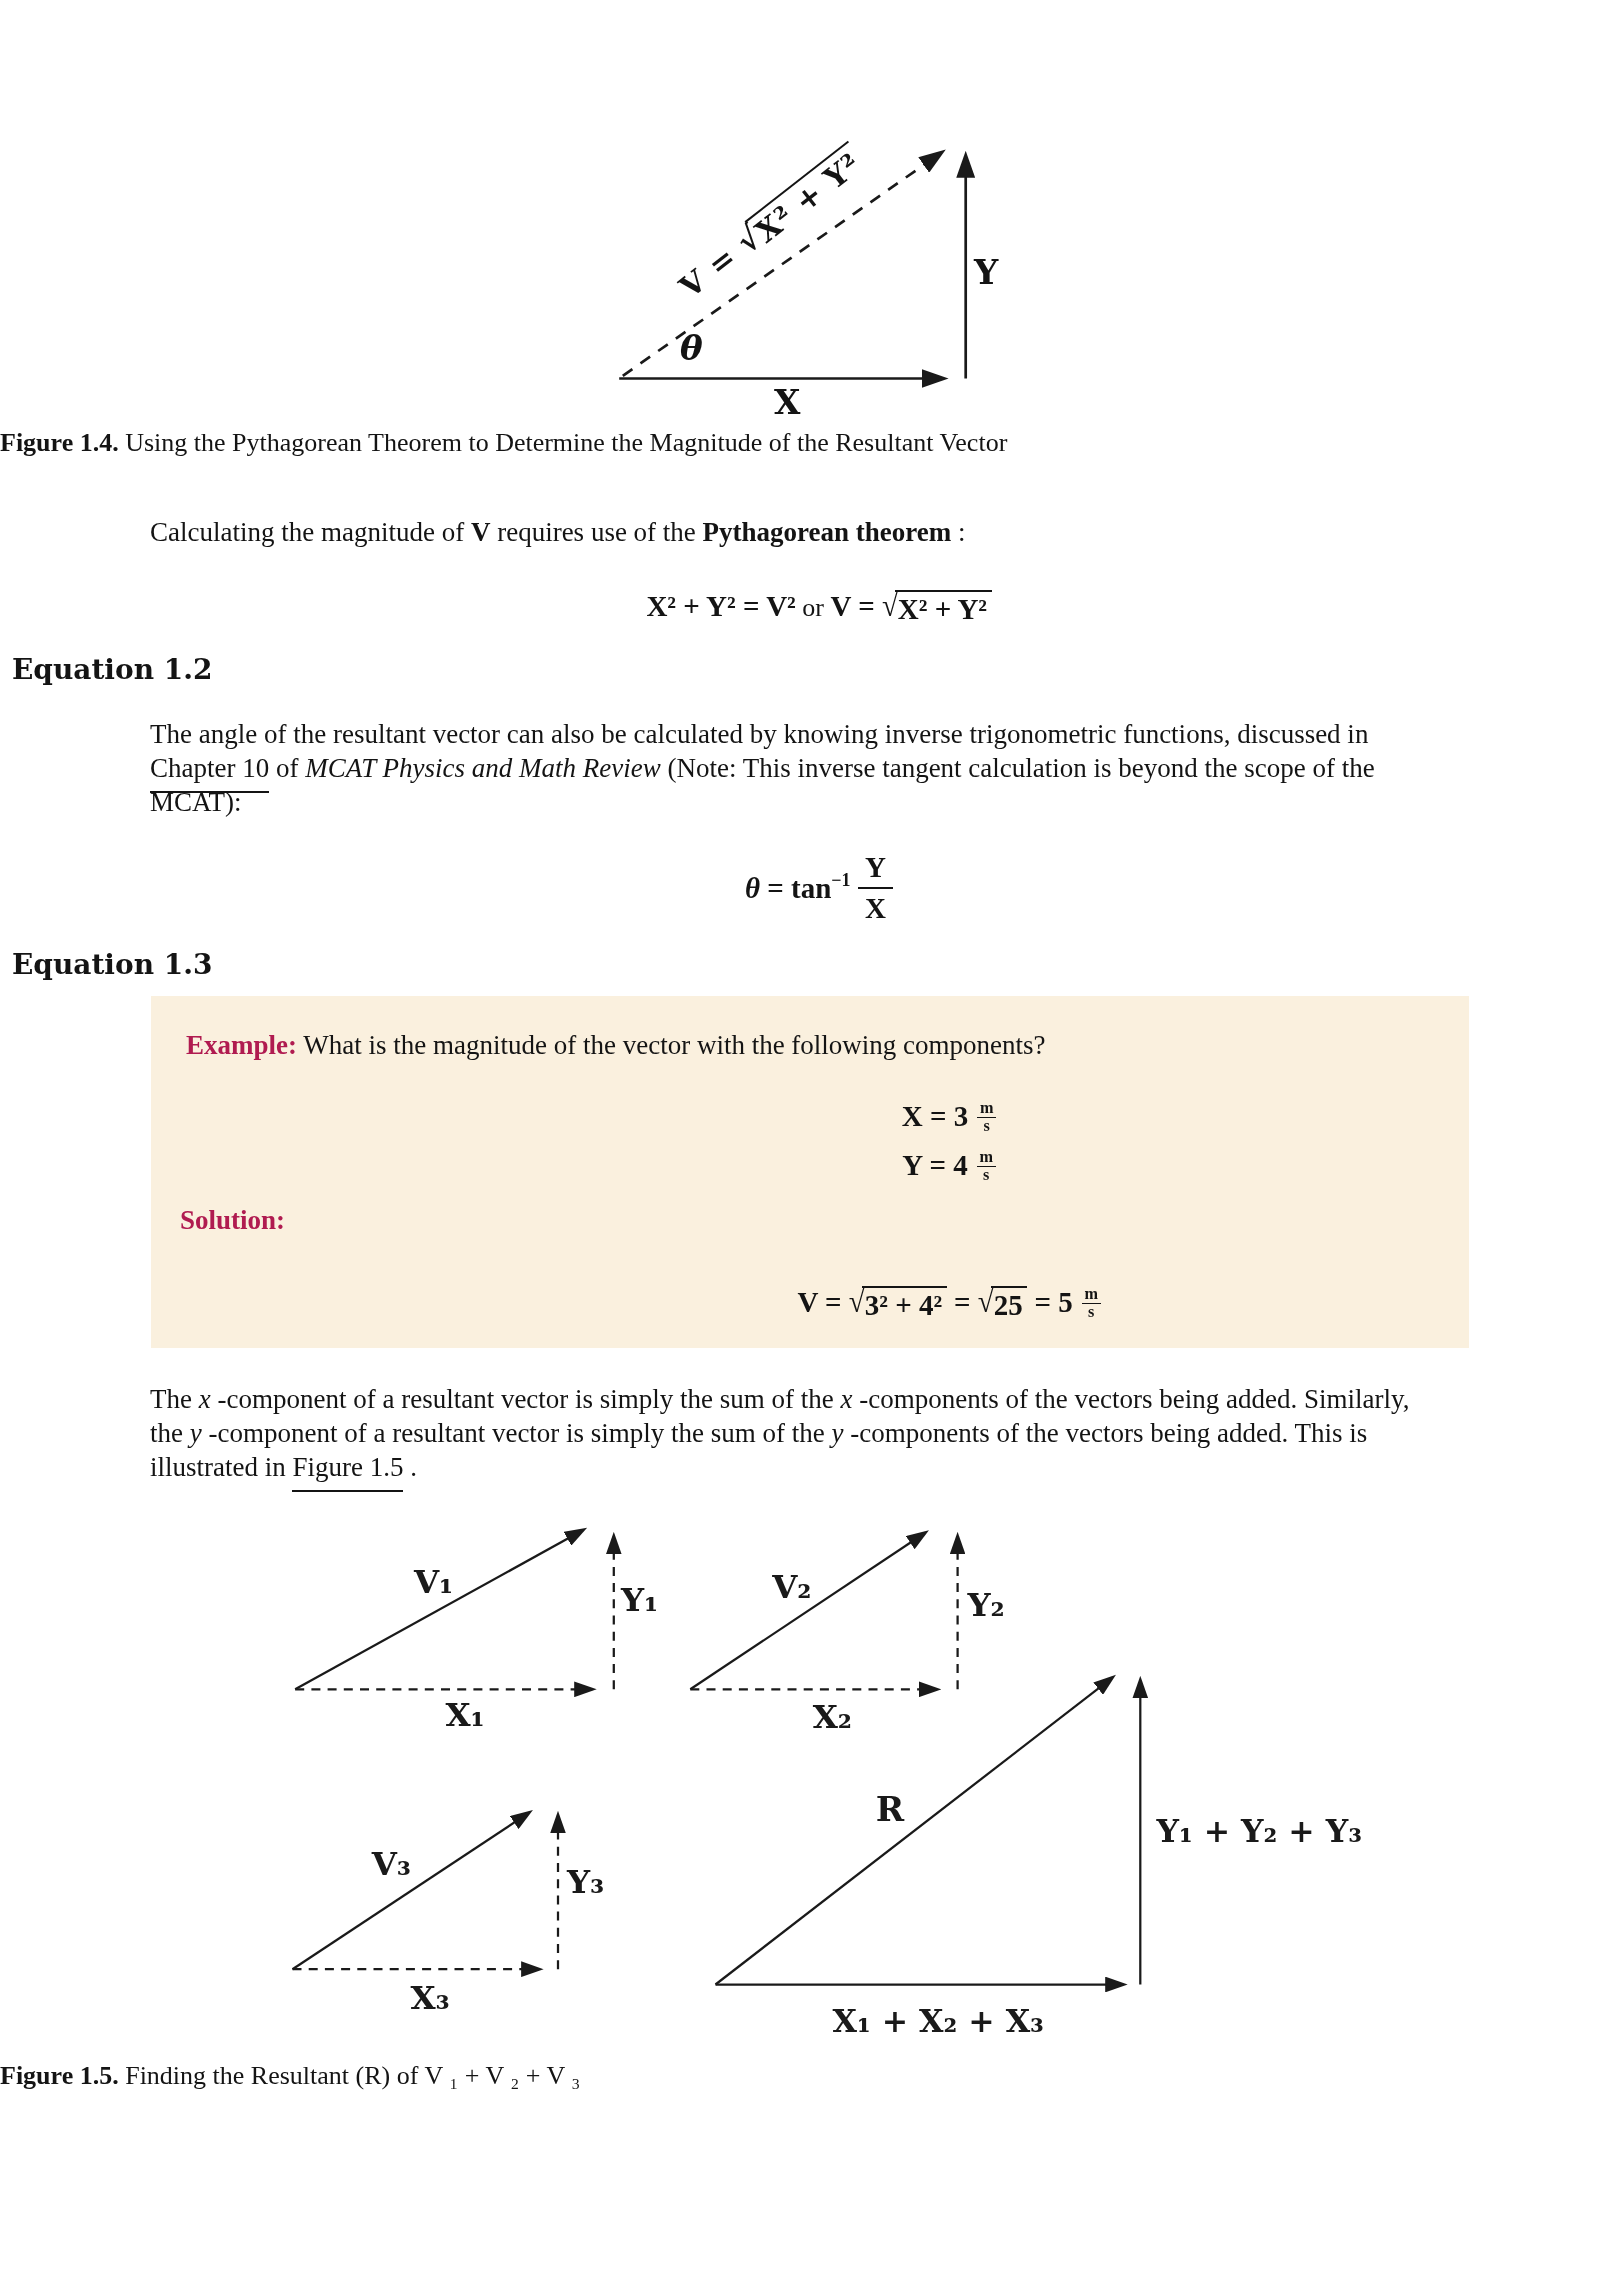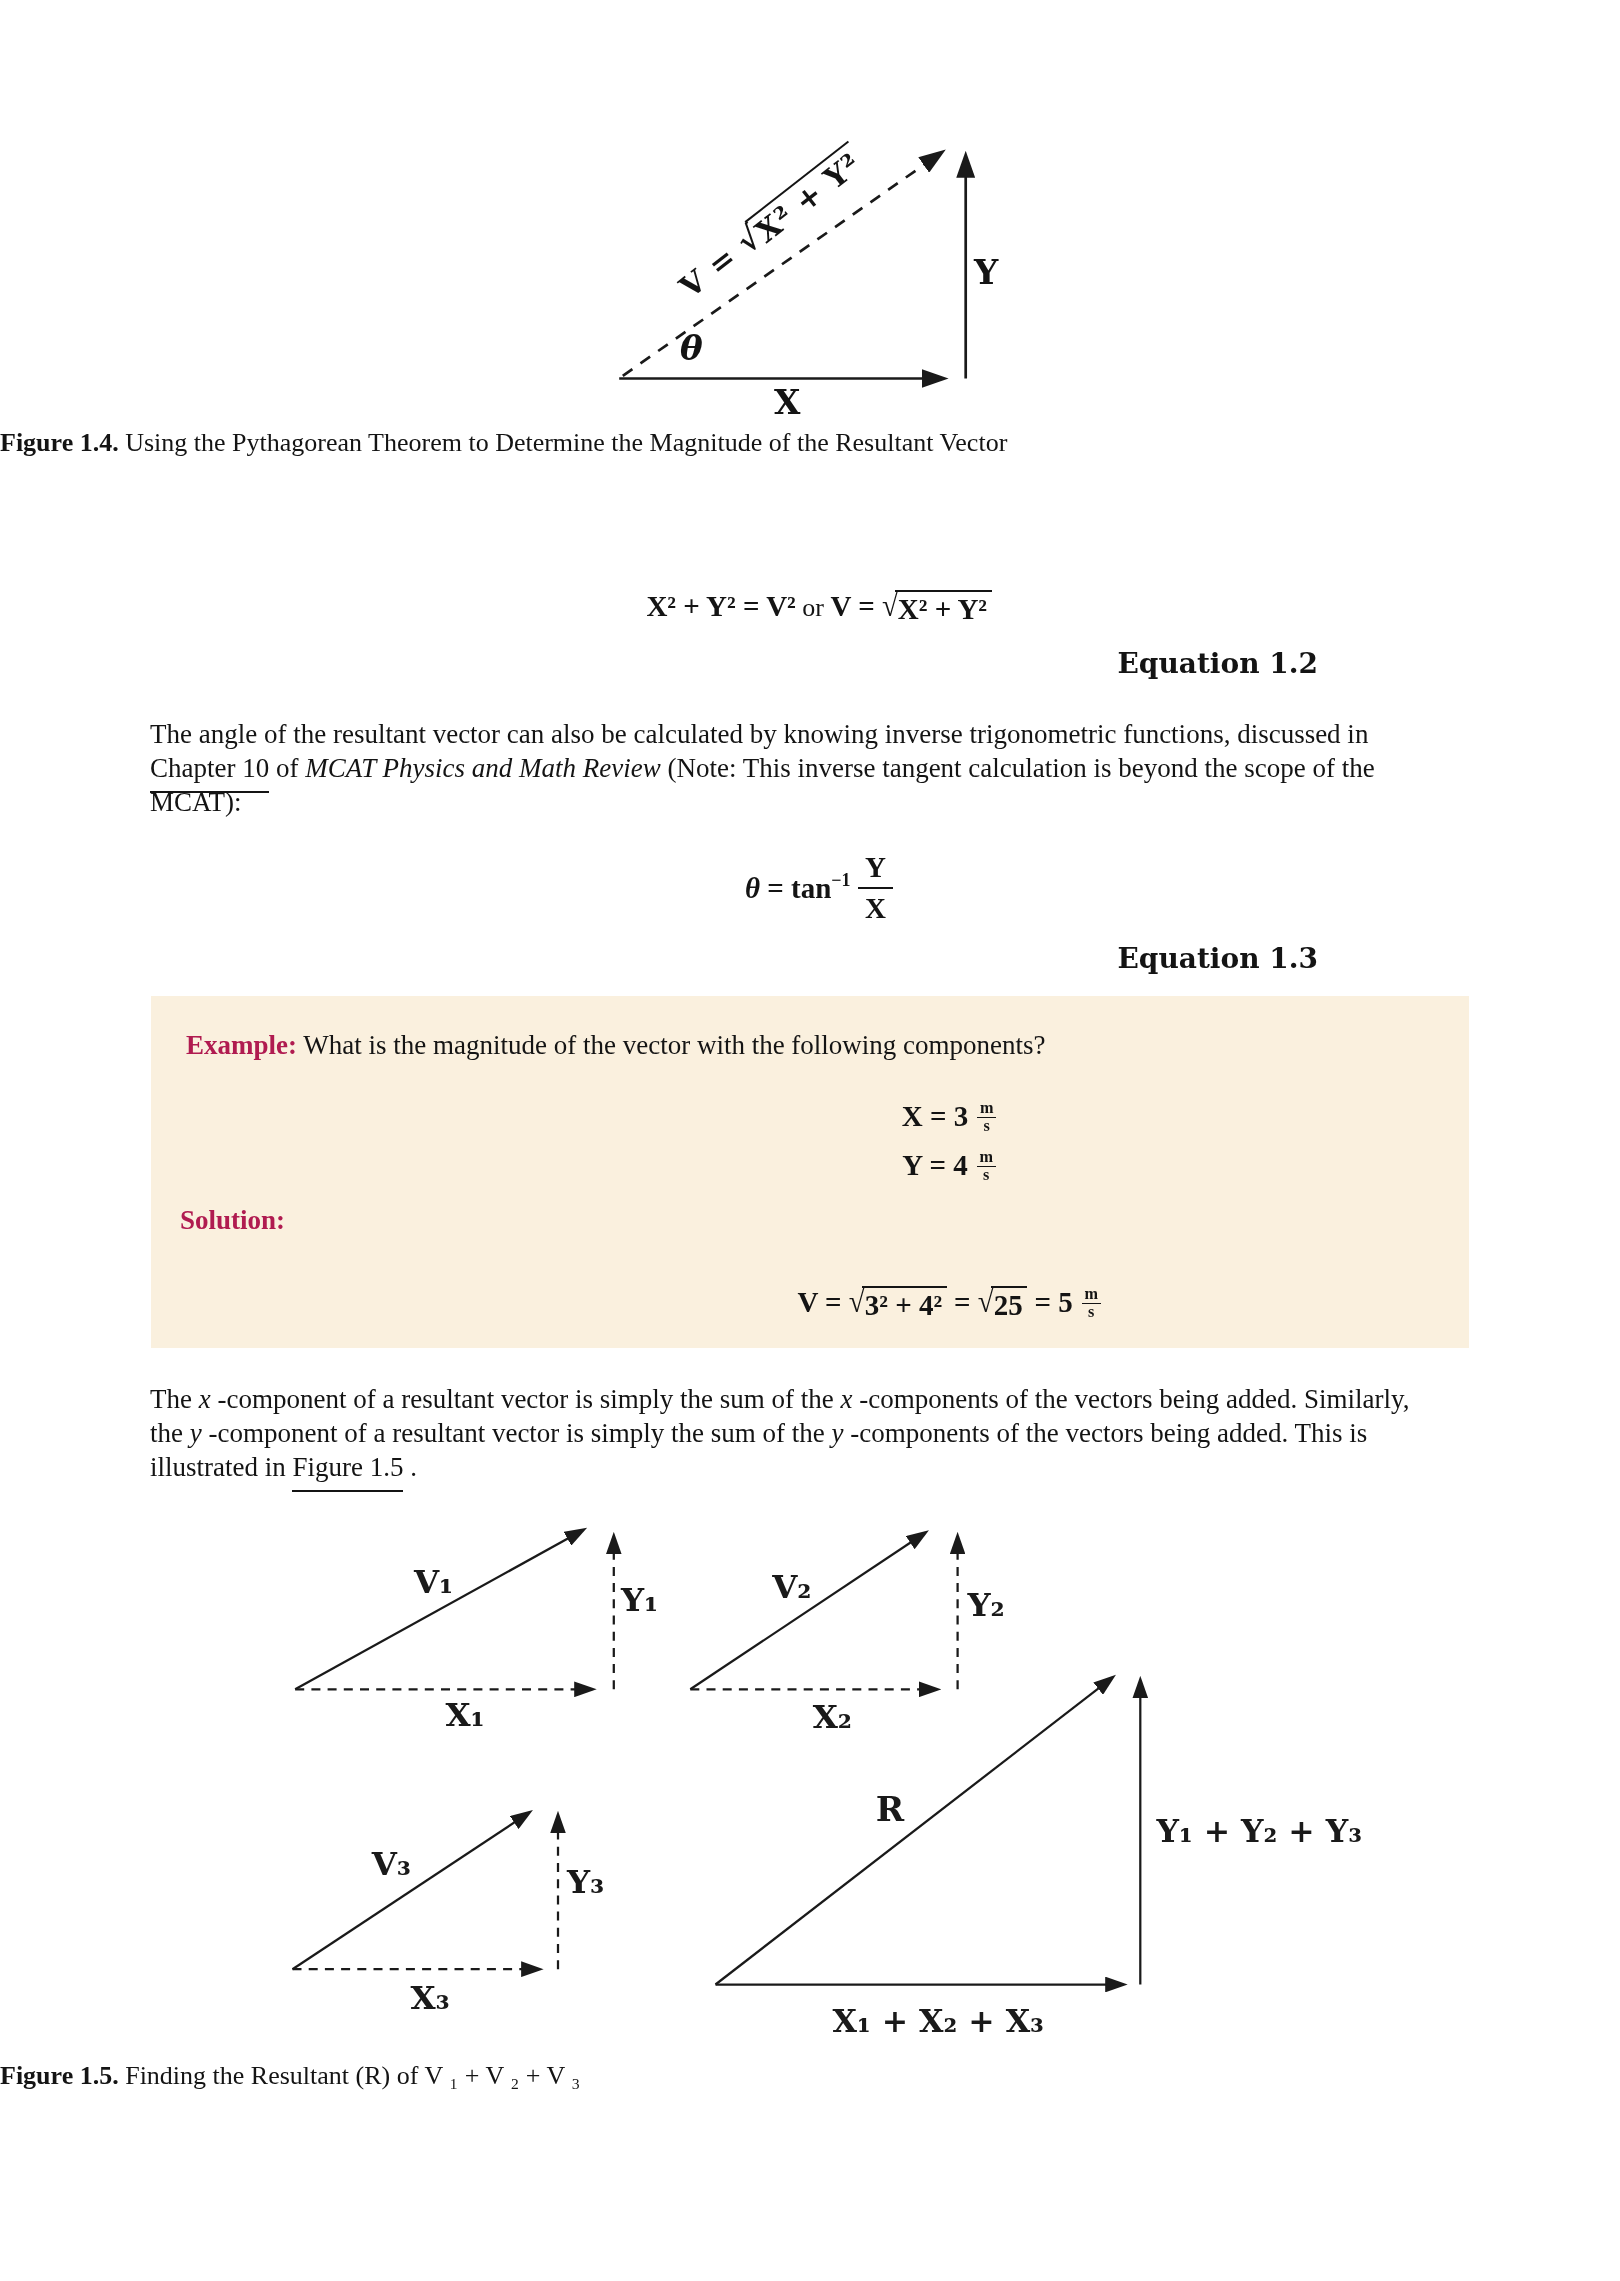--- a/index.html
+++ b/index.html
@@ -15,22 +15,22 @@
   .caption{position:absolute;left:0;width:1620px;font-size:26px;margin:0;}
   .bold{font-weight:bold;}
   .ital{font-style:italic;}
   .accent{color:var(--accent);font-weight:bold;}
   .doclink{color:var(--ink);text-decoration:none;border-bottom:2.7px solid var(--ink);padding-bottom:8px;cursor:pointer;}
   
   .eq{position:absolute;left:0;width:1620px;text-align:center;
       font-family:Liberation Serif, serif;
       font-weight:bold;font-size:29px;margin:9px;}
   .eq .conj{font-weight:normal;font-size:26px;}
-  .eqlabel{position:absolute;left:0;width:1312px;text-align:right;
-      font-family:"DejaVu Serif",serif;font-weight:bold;font-size:28px;margin:6px;}
+  .eqlabel{position:absolute;left:0;width:1312px;text-align:left;
+      font-family:"DejaVu Serif",serif;font-weight:bold;font-size:28px;margin:12px;}
   .sqrt{display:inline-flex;align-items:flex-start;}
   .radic{display:inline-block;transform:scaleY(1.08);transform-origin:center 70%;}
   .radicand{display:inline-block;border-top:2.7px solid var(--ink);margin-left:-2.7px;padding:0.9px 4.5px 0 2.7px;}
   sup.invsup{font-size:18px;position:relative;top:-0.1em;vertical-align:super;}
   .bigfrac{display:inline-block;vertical-align:middle;text-align:center;margin-left:7.2px;position:relative;top:-3.6px;}
   .bigfrac .fnum{display:block;border-bottom:2.7px solid var(--ink);padding:0 7.2px 2.7px;}
   .bigfrac .fden{display:block;padding-top:2.7px;}
   .ufrac{display:inline-block;vertical-align:middle;text-align:center;font-size:0.56em;line-height:1.05;margin-left:9px;position:relative;top:-1.8px;font-weight:bold;}
   .ufrac .fnum{display:block;border-bottom:1.8px solid var(--ink);padding:0 2.7px 0.9px;}
   .ufrac .fden{display:block;}
@@ -77,20 +77,21 @@
           <span class="radic">√</span>
           <span class="radicand">X² + Y²</span>
         </span></div>
     <div class="figlabel theta" style="left:122px;top:227px;">θ</div>
     <div class="figlabel" style="left:216px;top:281px;">X</div>
     <div class="figlabel" style="left:416px;top:151px;">Y</div>
   </div>
 
   <p class="caption" style="top:428px;"><span class="bold">Figure 1.4.</span><span> Using the Pythagorean Theorem to Determine the Magnitude of the Resultant Vector</span></p>
 
+  <p class="para" style="top:515px;"><span>Calculating the magnitude of </span><span class="bold">V</span><span> requires use of the </span><span class="bold">Pythagorean theorem</span><span> :</span></p>
 
   <div class="eq" style="top:581px;"><span>X² + Y² = V²</span><span class="conj"> or </span><span>V = </span><span class="sqrt">
         <span class="radic">√</span>
         <span class="radicand">X² + Y²</span>
       </span></div>
   <p class="eqlabel" style="top:641px;">Equation 1.2</p>
 
   <p class="para" style="top:717px;"><span>The angle of the resultant vector can also be calculated by knowing inverse trigonometric functions, discussed in </span><a class="doclink">Chapter 10</a><span> of </span><span class="ital">MCAT Physics and Math Review</span><span> (Note: This inverse tangent calculation is beyond the scope of the MCAT):</span></p>
 
   <div class="eq" style="top:846px;"><span class="ital">θ</span><span> = tan</span><sup class="invsup">−1</sup><span class="bigfrac"><span class="fnum">Y</span><span class="fden">X</span></span></div>

